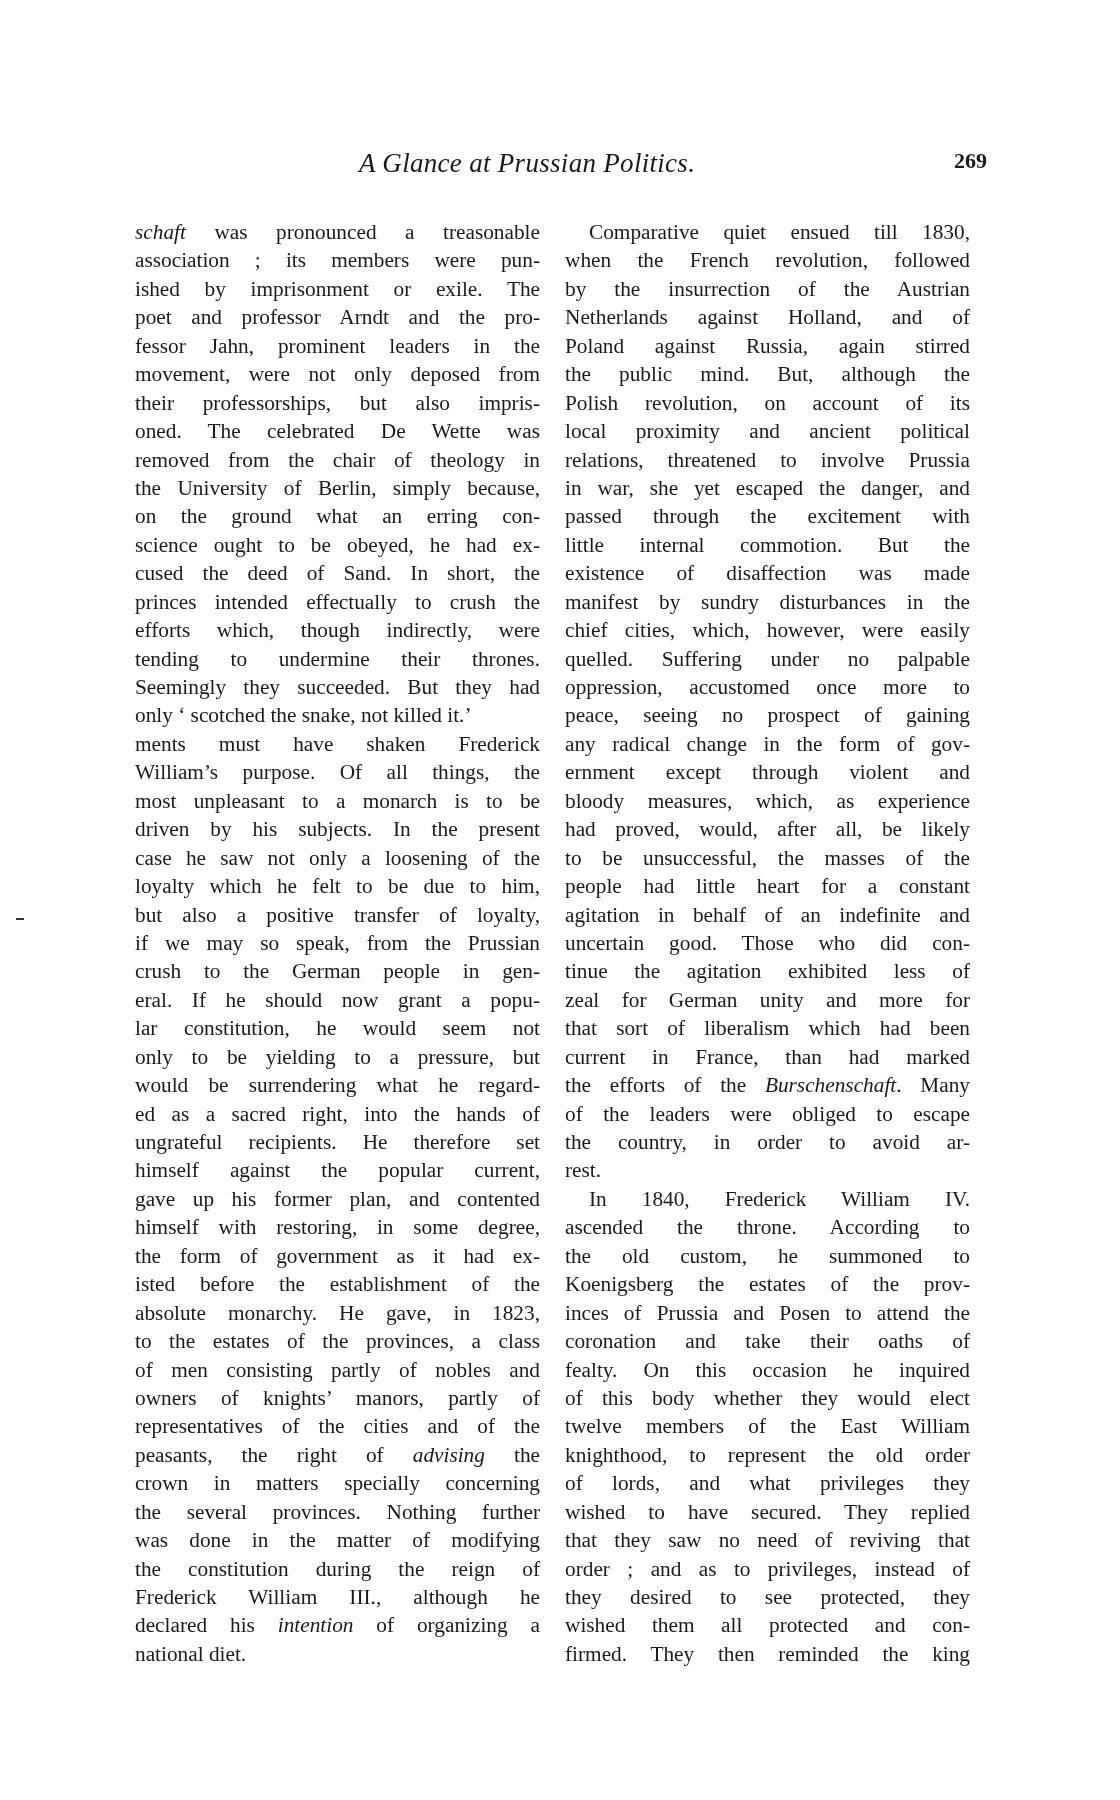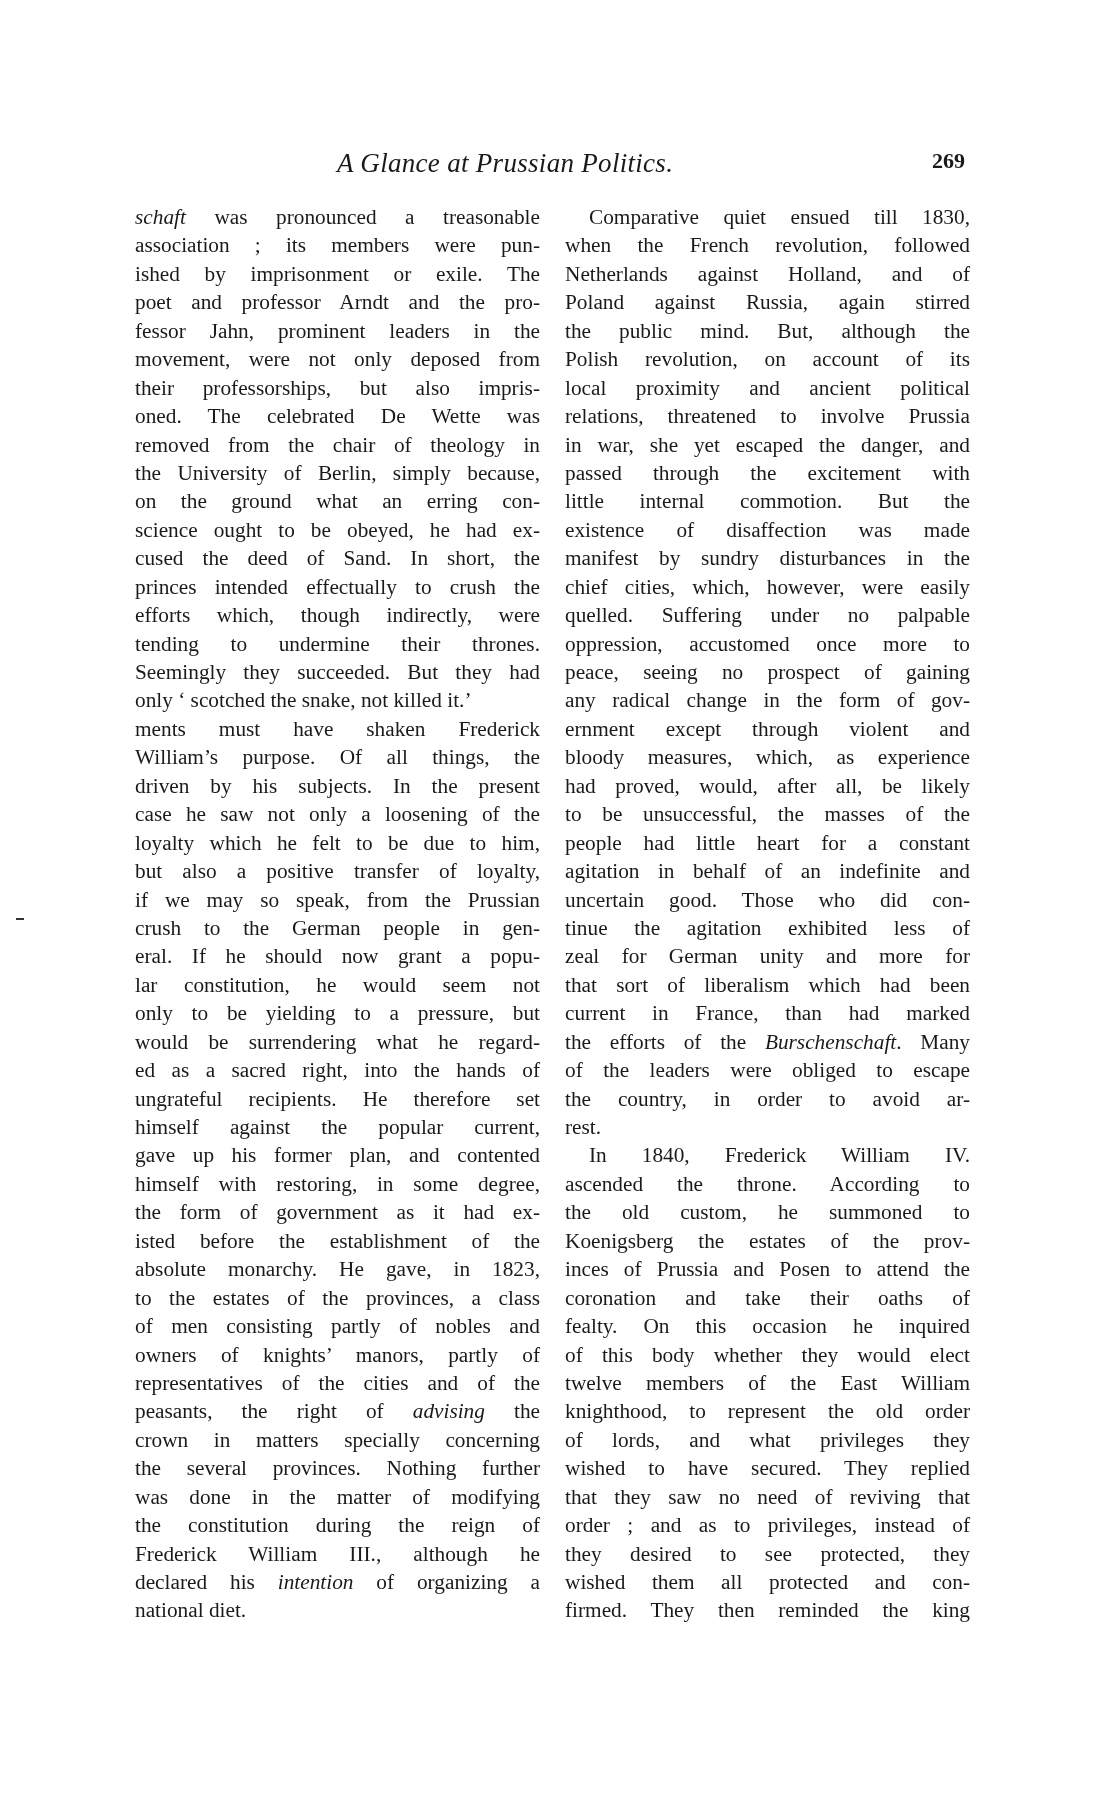--- a/index.html
+++ b/index.html
@@ -11,21 +11,21 @@
       width: 1120px;
       height: 1800px;
       position: relative;
       overflow: hidden;
       font-family: "DejaVu Serif", "Liberation Serif", serif;
       color: #1a1a1a;
     }
     .page-header {
       position: absolute;
       top: 148px;
-      left: 337px;
+      left: 359px;
       width: 628px;
       height: 40px;
     }
     .running-title {
       position: absolute;
       left: 0;
       top: 0;
       font-family: "Liberation Serif", "DejaVu Serif", serif;
       font-style: italic;
       font-size: 27px;
@@ -34,21 +34,21 @@
     .page-number {
       position: absolute;
       right: 0;
       top: 0;
       font-family: "Liberation Serif", "DejaVu Serif", serif;
       font-weight: bold;
       font-size: 22px;
     }
     .column {
       position: absolute;
-      top: 203px;
+      top: 218px;
       width: 405px;
       font-family: "Liberation Serif", "DejaVu Serif", serif;
       font-size: 21.3px;
       line-height: 28.45px;
       text-align: justify;
     }
     .column-left { left: 135px; }
     .column-right { left: 565px; }
     .line {
       display: block;
@@ -99,20 +99,21 @@
       <span class="line"><span>on the ground what an erring con-</span></span>
       <span class="line"><span>science ought to be obeyed, he had ex-</span></span>
       <span class="line"><span>cused the deed of Sand. In short, the</span></span>
       <span class="line"><span>princes intended effectually to crush the</span></span>
       <span class="line"><span>efforts which, though indirectly, were</span></span>
       <span class="line"><span>tending to undermine their thrones.</span></span>
       <span class="line"><span>Seemingly they succeeded. But they had</span></span>
       <span class="line last"><span>only ‘ scotched the snake, not killed it.’</span></span>
       <span class="line"><span>ments must have shaken Frederick</span></span>
       <span class="line"><span>William’s purpose. Of all things, the</span></span>
+      <span class="line"><span>most unpleasant to a monarch is to be</span></span>
       <span class="line"><span>driven by his subjects. In the present</span></span>
       <span class="line"><span>case he saw not only a loosening of the</span></span>
       <span class="line"><span>loyalty which he felt to be due to him,</span></span>
       <span class="line"><span>but also a positive transfer of loyalty,</span></span>
       <span class="line"><span>if we may so speak, from the Prussian</span></span>
       <span class="line"><span>crush to the German people in gen-</span></span>
       <span class="line"><span>eral. If he should now grant a popu-</span></span>
       <span class="line"><span>lar constitution, he would seem not</span></span>
       <span class="line"><span>only to be yielding to a pressure, but</span></span>
       <span class="line"><span>would be surrendering what he regard-</span></span>
@@ -133,20 +134,21 @@
       <span class="line"><span>the several provinces. Nothing further</span></span>
       <span class="line"><span>was done in the matter of modifying</span></span>
       <span class="line"><span>the constitution during the reign of</span></span>
       <span class="line"><span>Frederick William III., although he</span></span>
       <span class="line"><span>declared his </span><em>intention</em><span> of organizing a</span></span>
       <span class="line last"><span>national diet.</span></span>
     </div>
   <div class="column column-right">
       <span class="line indent"><span>Comparative quiet ensued till 1830,</span></span>
       <span class="line"><span>when the French revolution, followed</span></span>
+      <span class="line"><span>by the insurrection of the Austrian</span></span>
       <span class="line"><span>Netherlands against Holland, and of</span></span>
       <span class="line"><span>Poland against Russia, again stirred</span></span>
       <span class="line"><span>the public mind. But, although the</span></span>
       <span class="line"><span>Polish revolution, on account of its</span></span>
       <span class="line"><span>local proximity and ancient political</span></span>
       <span class="line"><span>relations, threatened to involve Prussia</span></span>
       <span class="line"><span>in war, she yet escaped the danger, and</span></span>
       <span class="line"><span>passed through the excitement with</span></span>
       <span class="line"><span>little internal commotion. But the</span></span>
       <span class="line"><span>existence of disaffection was made</span></span>

